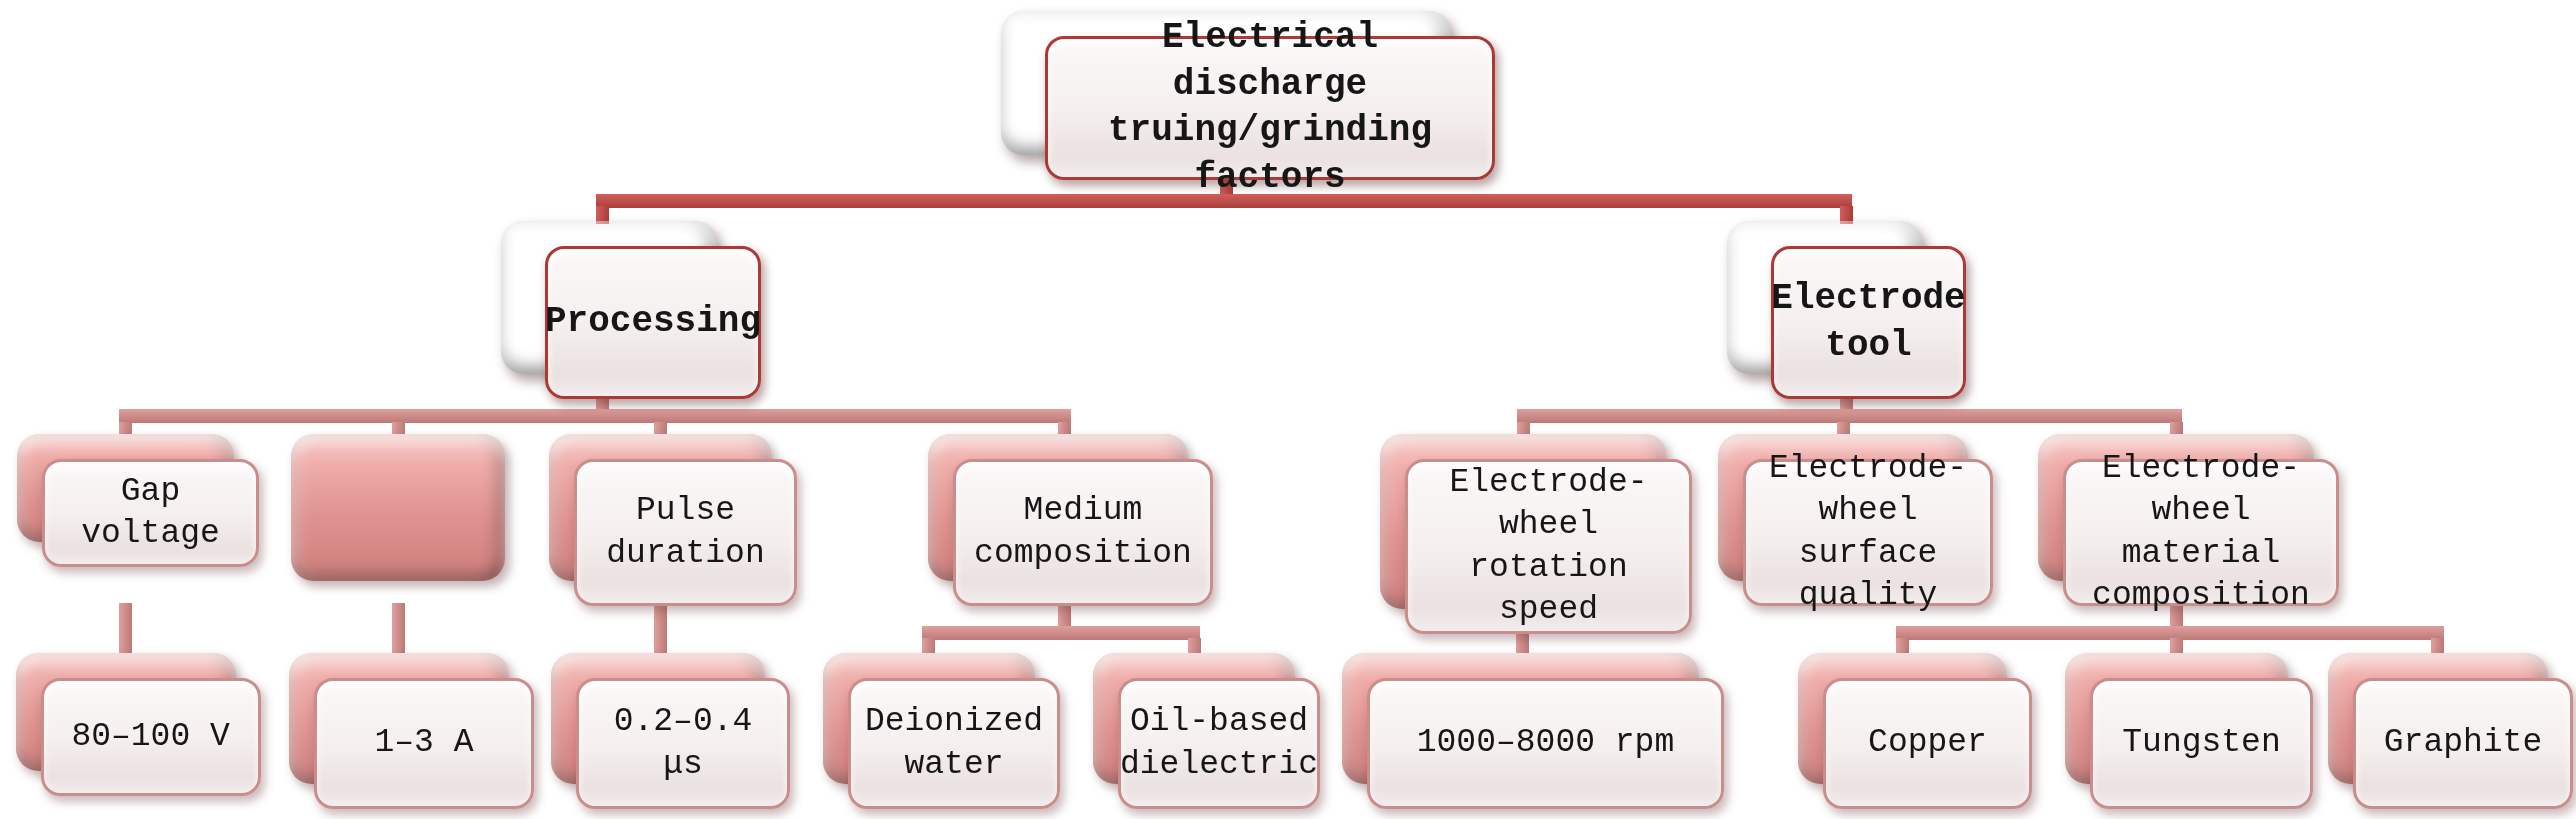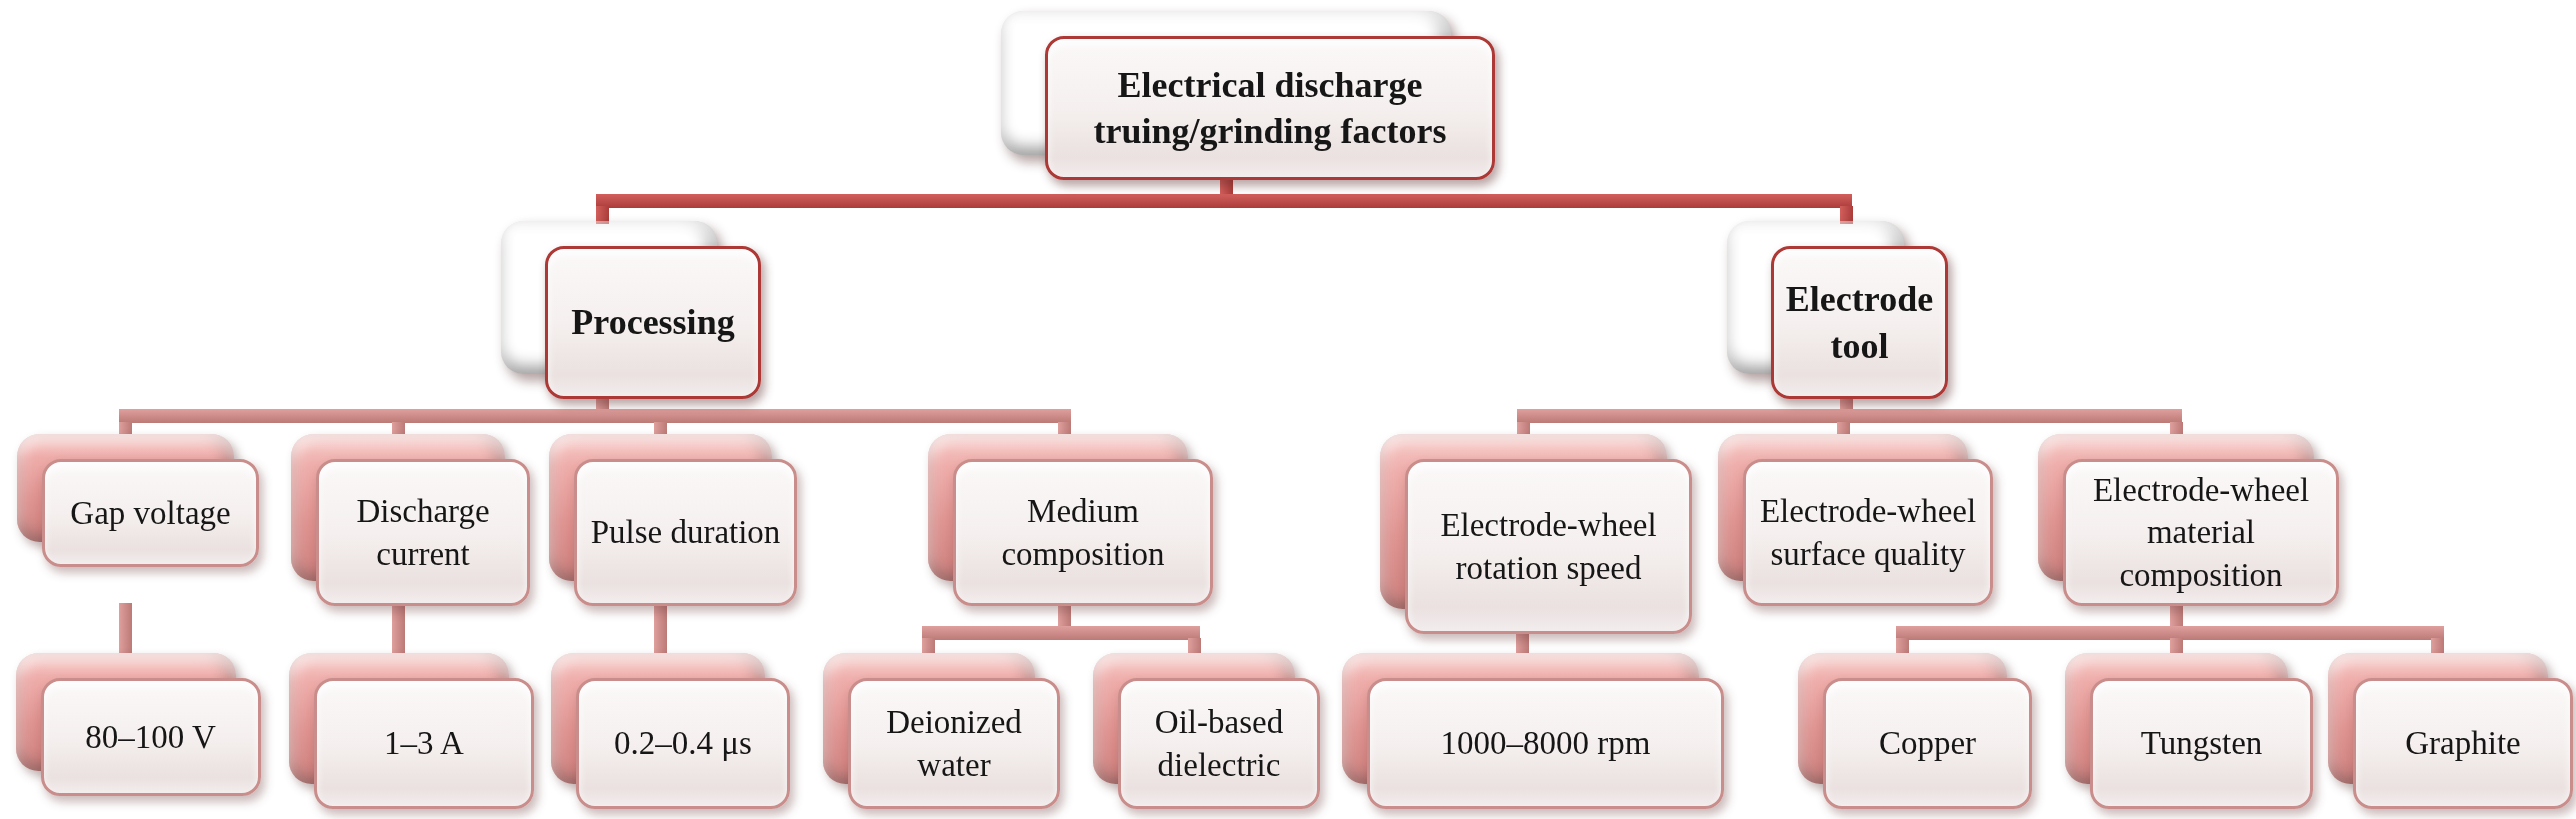--- a/index.html
+++ b/index.html
@@ -59,21 +59,21 @@
       4.4px 5.6px 10px rgba(90,45,45,.35);
   }
   .node.red .front{
     border:3.8px solid #ad3936;
     box-shadow:3.1px 5.6px 10px rgba(90,40,40,.42), inset 0 6.3px 8.8px rgba(255,255,255,.8);
   }
   .node.pink .front{
     border:3.1px solid #c98e8b;
     box-shadow:3.1px 5.6px 10px rgba(110,60,60,.35), inset 0 6.3px 8.8px rgba(255,255,255,.8);
   }
-  .lbl{color:#161616;}
+  .lbl{color:#161616;font-family:Liberation Mono, monospace;}
   .lvl1 .lbl,.lvl2 .lbl{font-weight:700;font-size:36px;line-height:1.3;}
   .lvl3 .lbl,.lvl4 .lbl{font-weight:400;font-size:33px;line-height:1.28;}
 </style>
 </head>
 <body>
 
 <div class="canvas">
 
   <div class="vline c-red" style="left:1220px;top:178px;height:17.5px"></div>
   <div class="hline c-red" style="left:596px;top:194px;width:1256px"></div>
@@ -115,38 +115,35 @@
       <span class="lbl">Electrical discharge truing/grinding factors</span>
     </div>
   </div>
 
   <div class="node red lvl2" style="left:501px;top:221px;width:260px;height:178px">
     <div class="back"></div>
     <div class="front">
       <span class="lbl">Processing</span>
     </div>
   </div>
-  <div class="node red lvl2" style="left:1727px;top:221px;width:221px;height:178px">
+  <div class="node red lvl2" style="left:1727px;top:221px;width:239px;height:178px">
     <div class="back"></div>
     <div class="front">
       <span class="lbl">Electrode tool</span>
     </div>
   </div>
 
   <div class="node pink lvl3" style="left:17px;top:434px;width:242px;height:133px">
     <div class="back"></div>
     <div class="front">
       <span class="lbl">Gap voltage</span>
     </div>
   </div>
   <div class="node pink lvl3" style="left:291px;top:434px;width:239px;height:172px">
     <div class="back"></div>
-    <div class="front">
-      <span class="lbl">Discharge current</span>
-    </div>
   </div>
   <div class="node pink lvl3" style="left:549px;top:434px;width:248px;height:172px">
     <div class="back"></div>
     <div class="front">
       <span class="lbl">Pulse duration</span>
     </div>
   </div>
   <div class="node pink lvl3" style="left:928px;top:434px;width:285px;height:172px">
     <div class="back"></div>
     <div class="front">

